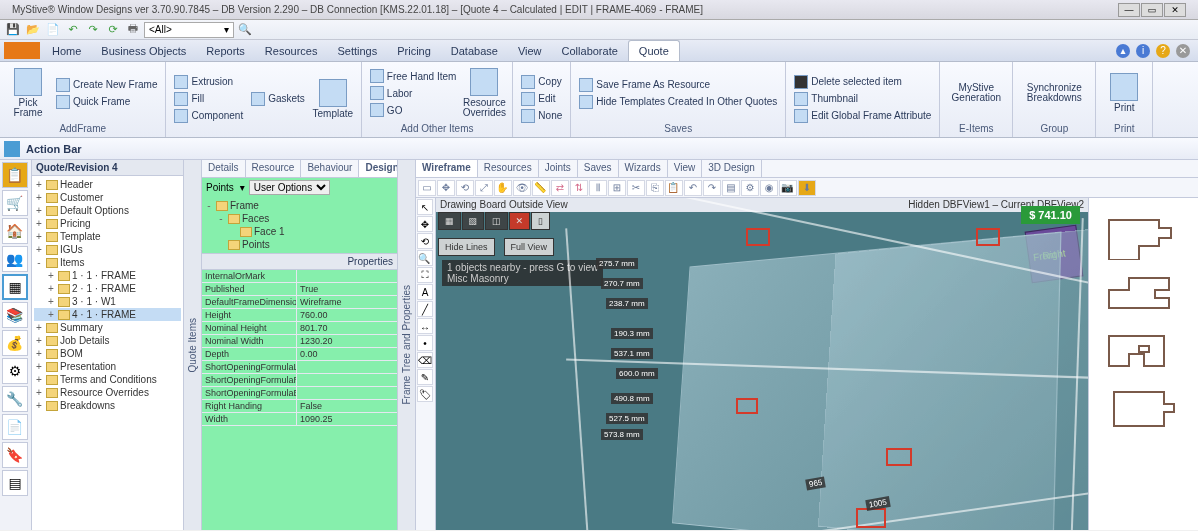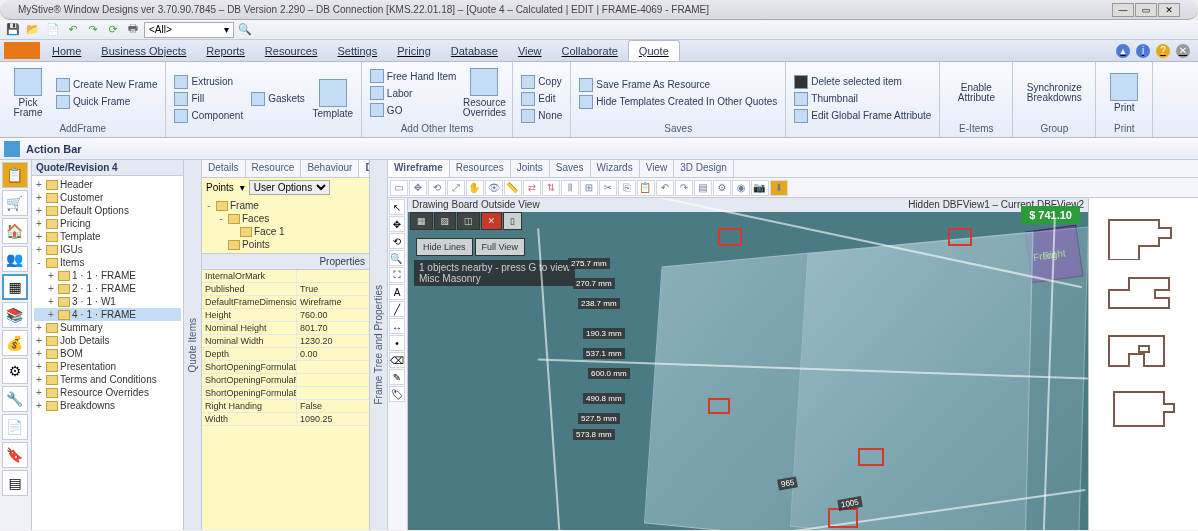--- a/index.html
+++ b/index.html
@@ -1,28 +1,28 @@
 <!DOCTYPE html>
 <html><head>
 <meta charset="utf-8">
 <style>
 * { margin: 0; padding: 0; box-sizing: border-box; font-family: Tahoma, sans-serif; font-size: 10px; }
 body { background: #000; width: 1198px; height: 531px; overflow: hidden; }
 .app { background: #f0f0f0; width: 1198px; height: 531px; position: relative; }
-.titlebar { background: linear-gradient(#e8e8f0, #d8d8e0); height: 20px; display: flex; align-items: center; padding: 0 18px; border-bottom: 1px solid #aaa; border-radius: 10px; }
+.titlebar { background: linear-gradient(#e8e8f0, #d8d8e0); height: 20px; display: flex; align-items: center; padding: 0 12px; border-bottom: 1px solid #aaa; }
 .titlebar-text { color: #444; font-size: 10px; }
 .titlebar-sp { flex: 1; }
 .winbtns { display: flex; gap: 1px; }
 .winbtn { width: 22px; height: 14px; background: #ddd; border: 1px solid #999; display: flex; align-items: center; justify-content: center; font-size: 9px; }
 
 .qat { background: linear-gradient(#f4f6fb, #e8ecf4); height: 20px; display: flex; align-items: center; padding: 0 4px; gap: 2px; border-bottom: 1px solid #c4c8d4; }
 .qbtn { width: 18px; height: 16px; display: flex; align-items: center; justify-content: center; font-size: 11px; }
 .qdrop { width: 90px; height: 16px; background: #fff; border: 1px solid #aaa; display: flex; align-items: center; padding: 0 4px; font-size: 10px; }
 
-.menubar { background: linear-gradient(#e8ecf6, #d4dcec); height: 22px; display: flex; align-items: stretch; padding-left: 2px; border-bottom: 1px solid #b4bccc; text-decoration: underline; }
+.menubar { background: linear-gradient(#e8ecf6, #d4dcec); height: 22px; display: flex; align-items: stretch; padding-left: 2px; border-bottom: 1px solid #b4bccc; }
 .appbtn { width: 36px; background: #e67817; margin: 2px; }
 .menu-item { padding: 4px 10px; color: #2a3a5a; font-size: 11px; display: flex; align-items: center; }
 .menu-item.active { background: #fff; border: 1px solid #b4bccc; border-bottom: none; border-radius: 3px 3px 0 0; }
 .menubar-sp { flex: 1; }
 .menu-help { display: flex; align-items: center; gap: 6px; padding-right: 8px; }
 .help-ic { width: 14px; height: 14px; border-radius: 50%; display: flex; align-items: center; justify-content: center; font-size: 10px; color: #fff; }
 
 .ribbon { background: linear-gradient(#f8faff, #e8ecf6); height: 76px; display: flex; border-bottom: 1px solid #b4bccc; }
 .rgroup { border-right: 1px solid #c4cadc; padding: 2px 6px; display: flex; flex-direction: column; }
 .rgroup-body { flex: 1; display: flex; gap: 4px; }
@@ -48,21 +48,21 @@
 .tree { padding: 2px; }
 .tn { display: flex; align-items: center; gap: 2px; padding: 1px 0; color: #333; font-size: 10px; }
 .tn .exp { width: 10px; text-align: center; color: #666; }
 .tn .fic { width: 12px; height: 10px; background: #f4d47a; border: 1px solid #c4a43a; }
 .tn.sel { background: #c4dcf4; }
 .tn.i1 { padding-left: 12px; }
 .tn.i2 { padding-left: 24px; text-align: right; }
 .vtab { width: 18px; background: #e4e8f0; border-right: 1px solid #c4cadc; display: flex; align-items: center; justify-content: center; }
 .vtab span { writing-mode: vertical-rl; transform: rotate(180deg); color: #4a5a7a; font-size: 10px; }
 
-.mid-panel { width: 168px; background: #fef9c3; border-right: 1px solid #c4cadc; display: flex; flex-direction: column; }
+.mid-panel { width: 196px; background: #86efac; border-right: 1px solid #c4cadc; display: flex; flex-direction: column; }
 .tabstrip { background: #f4f6fb; display: flex; border-bottom: 1px solid #c4cadc; height: 18px; overflow: hidden; }
 .tab { padding: 2px 6px; color: #4a5a7a; font-size: 10px; border-right: 1px solid #c4cadc; white-space: nowrap; }
 .tab.active { background: #fff; font-weight: bold; }
 .objbar { display: flex; padding: 2px; gap: 2px; }
 .objbar select { font-size: 10px; border: 1px solid #aaa; }
 .objtree { padding: 2px; flex: 0 0 auto; }
 .prop-hdr { background: #e4e8f0; padding: 2px 4px; color: #2a3a5a; border-top: 1px solid #c4cadc; border-bottom: 1px solid #c4cadc; text-align: right; }
 .prop-grid { flex: 1; overflow: hidden; }
 .prow { display: flex; border-bottom: 1px solid #e4e8f0; }
 .prow .k { width: 95px; padding: 1px 3px; color: #333; font-size: 9px; border-right: 1px solid #e4e8f0; overflow: hidden; }
@@ -271,21 +271,21 @@
               <div class="ic"></div>
               <span class="lbl">Edit Global Frame Attribute</span>
             </div>
         </div>
       </div>
       <div class="rgroup-label"></div>
     </div>
     <div class="rgroup">
       <div class="rgroup-body">
         <div class="rbtn-lg" style="width:60px">
-            <div class="lbl">Enable Attribute</div>
+            <div class="lbl">MyStive Generation</div>
           </div>
       </div>
       <div class="rgroup-label">E-Items</div>
     </div>
     <div class="rgroup">
       <div class="rgroup-body">
         <div class="rbtn-lg" style="width:70px">
             <div class="lbl">Synchronize Breakdowns</div>
           </div>
       </div>
@@ -570,21 +570,21 @@
             <span class="vp-hdr-sp"></span>
             <span>Hidden DBFView1 – Current DBFView2</span>
           </div>
           <div class="vp-toolbar">
             <div class="vpbtn">▦</div>
             <div class="vpbtn">▧</div>
             <div class="vpbtn">◫</div>
             <div class="vpbtn" style="background:#c43a2a">✕</div>
             <div class="vpbtn light">▯</div>
           </div>
-          <div style="position:absolute;top:40px;left:8px;display:flex;gap:2px">
+          <div style="position:absolute;top:40px;left:2px;display:flex;gap:9px">
             <div class="vpbtn light">Hide Lines</div>
             <div class="vpbtn light">Full View</div>
           </div>
           <div class="vp-hint" style="top:62px">
             <div>1 objects nearby - press G to view</div>
             <div>Misc Masonry</div>
           </div>
           <div class="price-badge">$ 741.10</div>
           <div class="nav-cube">
             <span style="position:absolute;left:4px">Front</span>

